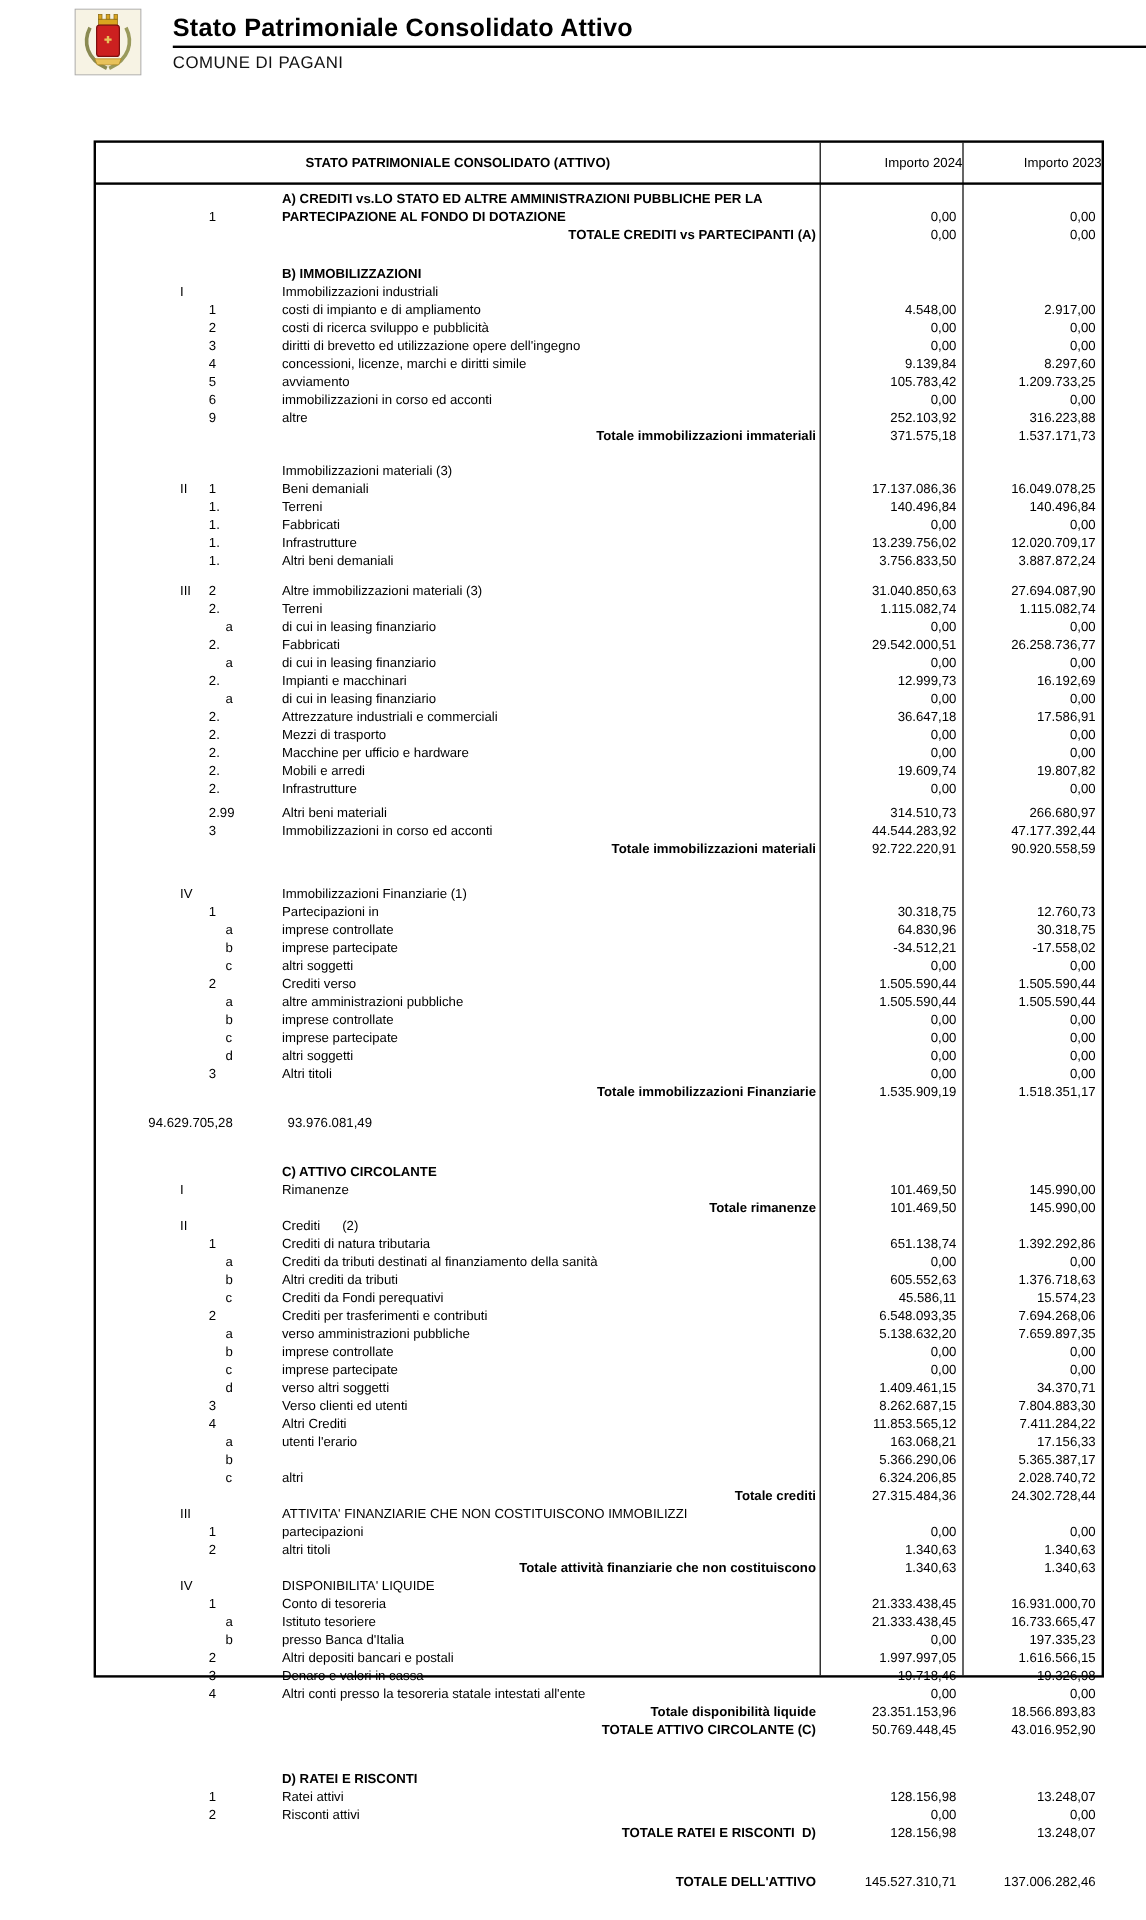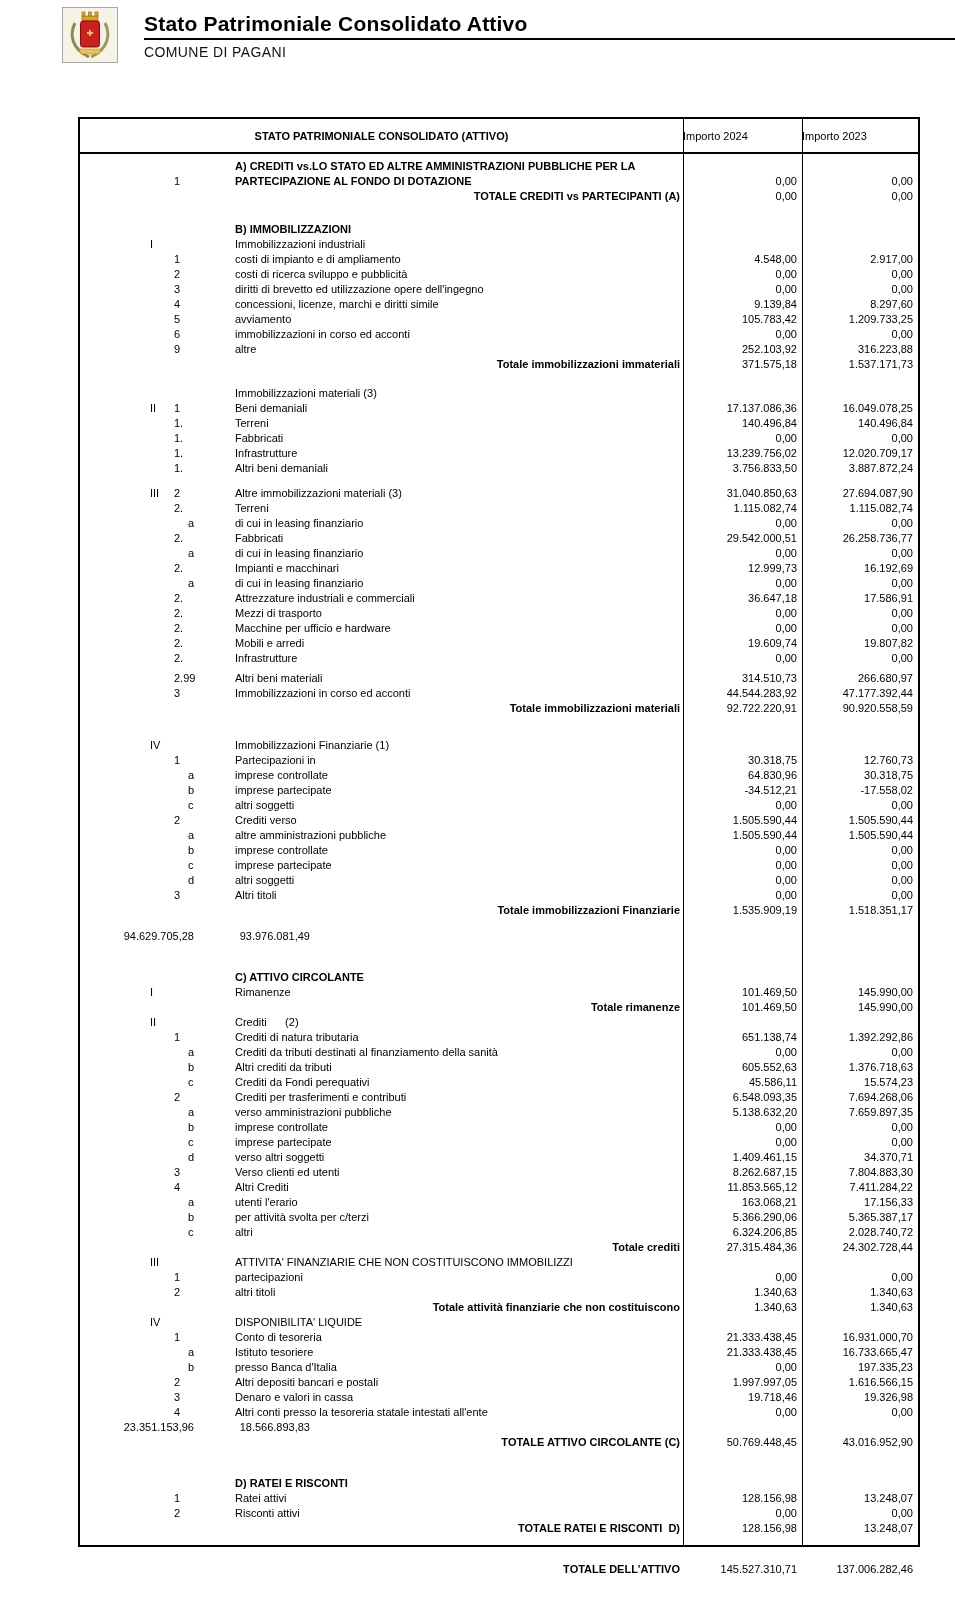--- a/index.html
+++ b/index.html
@@ -9,29 +9,29 @@
   }
   
   .page-header{position:absolute;left:62px;top:7px;display:flex;align-items:flex-start;}
   .logo{width:56px;height:56px;flex:none;}
   .title-block{margin-left:26px;padding-top:5px;width:825px;}
   .doc-title{font-size:21px;font-weight:bold;letter-spacing:0.2px;line-height:24px;}
   .title-rule{border-bottom:2px solid #000;margin-top:2px;width:825px;}
   .doc-subtitle{font-size:14px;letter-spacing:0.4px;margin-top:4px;color:#111;}
   
   .fin-table{
-    position:absolute;left:78px;top:117px;width:842px;height:1430px;
+    position:absolute;left:78px;top:117px;width:842px;height:1281px;
     border:2px solid #000;box-sizing:border-box;background:#fff;
   }
   .vline{position:absolute;top:0;bottom:0;width:1px;background:#000;}
   .vline.v1{left:603px;}
   .vline.v2{left:722px;}
   .t-head{display:flex;height:33px;border-bottom:2px solid #000;align-items:center;font-size:11px;}
   .h-lab{flex:1;text-align:center;font-weight:bold;}
-  .h-val{width:119px;flex:none;text-align:left;}
+  .h-val{width:119px;flex:none;text-align:right;}
   .h-val.c2{width:116px;}
   .t-body{padding-top:5px;}
   .t-row{display:flex;align-items:flex-start;min-height:15px;line-height:15px;font-size:11px;}
   .t-row.spacer{min-height:0;}
   .c-lab{flex:1;display:flex;align-items:flex-start;padding-left:70px;box-sizing:border-box;min-width:0;}
   .rn{width:24px;flex:none;}
   .nn{width:61px;flex:none;box-sizing:border-box;}
   .nn.letter{padding-left:14px;}
   .lab{flex:1;padding-right:10px;min-width:0;}
   .lab.b{font-weight:bold;}
@@ -621,21 +621,20 @@
           <span class="nn letter">a</span>
           <span class="lab">utenti l'erario</span>
         </div>
         <div class="c-val">163.068,21</div>
         <div class="c-val c2">17.156,33</div>
       </div>
       <div class="t-row item">
         <div class="c-lab">
           <span class="rn"></span>
           <span class="nn letter">b</span>
-          <span class="lab">per attività svolta per c/terzi</span>
         </div>
         <div class="c-val">5.366.290,06</div>
         <div class="c-val c2">5.365.387,17</div>
       </div>
       <div class="t-row item">
         <div class="c-lab">
           <span class="rn"></span>
           <span class="nn letter">c</span>
           <span class="lab">altri</span>
         </div>
@@ -740,20 +739,23 @@
       <div class="t-row item">
         <div class="c-lab">
           <span class="rn"></span>
           <span class="nn">4</span>
           <span class="lab">Altri conti presso la tesoreria statale intestati all'ente</span>
         </div>
         <div class="c-val">0,00</div>
         <div class="c-val c2">0,00</div>
       </div>
       <div class="t-row total">
+        <div class="c-lab">
+          <span class="tot">Totale disponibilità liquide</span>
+        </div>
         <div class="c-val">23.351.153,96</div>
         <div class="c-val c2">18.566.893,83</div>
       </div>
       <div class="t-row total">
         <div class="c-lab">
           <span class="tot">TOTALE ATTIVO CIRCOLANTE (C)</span>
         </div>
         <div class="c-val">50.769.448,45</div>
         <div class="c-val c2">43.016.952,90</div>
       </div>

